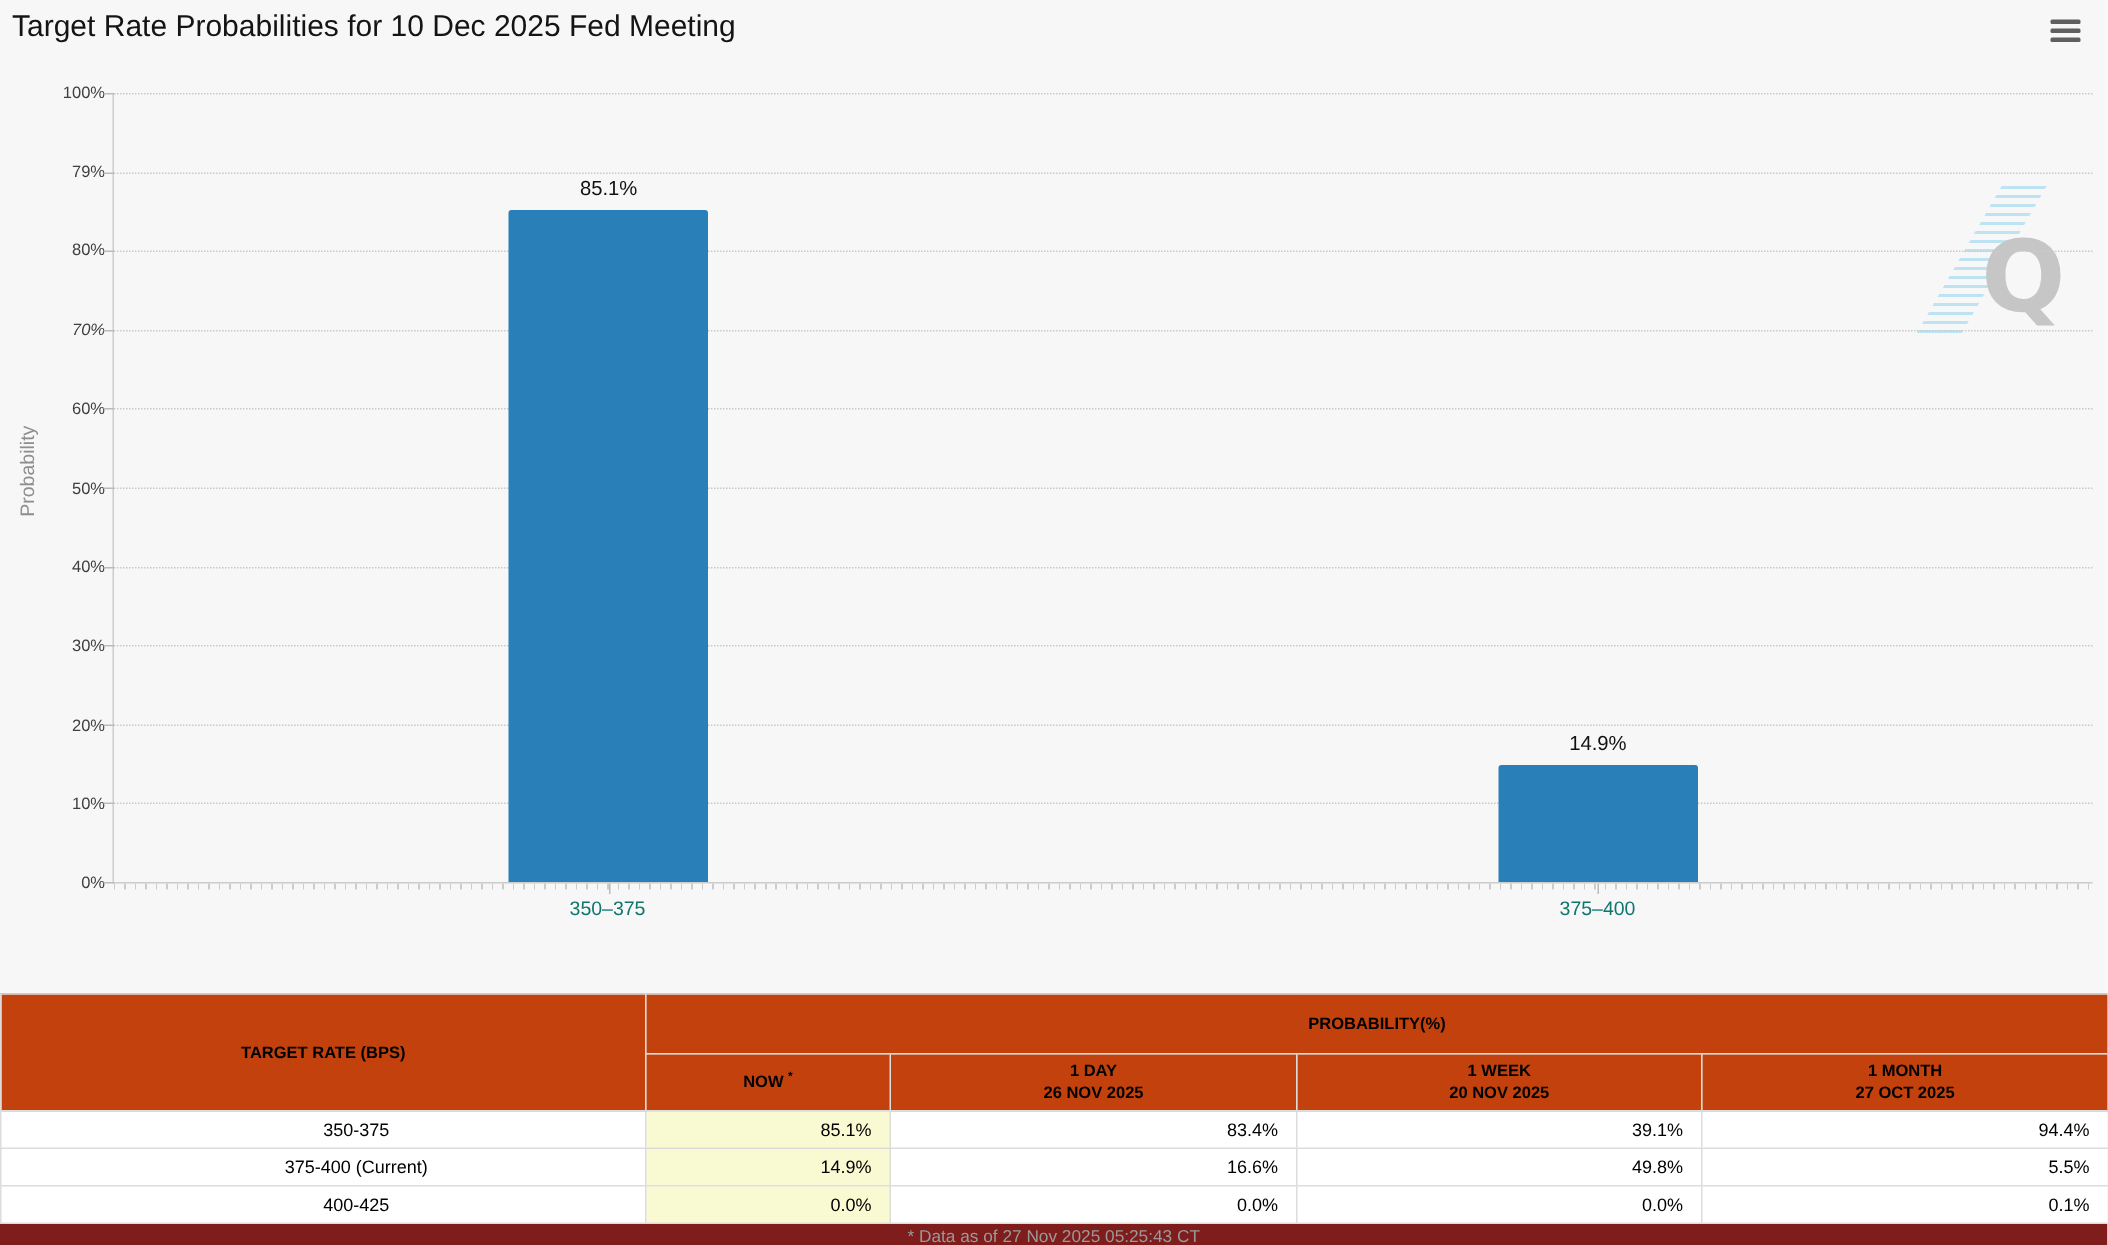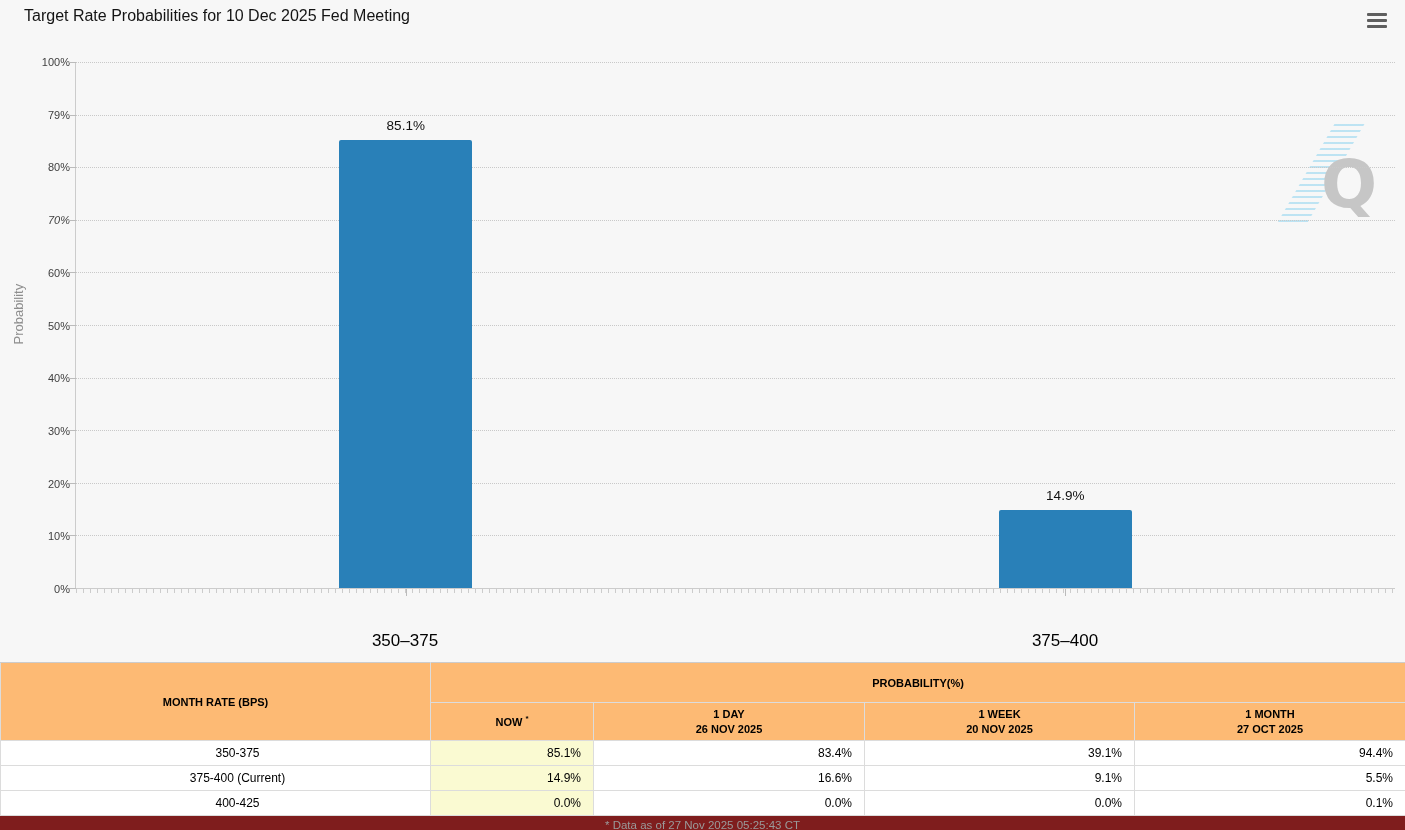--- a/index.html
+++ b/index.html
@@ -1,21 +1,21 @@
 <!DOCTYPE html>
 <html><head>
 <meta charset="utf-8">
 <style>
   * { margin:0; padding:0; box-sizing:border-box; }
   html,body { width:1405px; height:830px; overflow:hidden; background:#fff;
     font-family:"Liberation Sans","DejaVu Sans",sans-serif; }
 
   
   .chart-region { position:relative; width:1405px; height:662px; background:#f7f7f7; }
-  .chart-title { position:absolute; left:24px; top:7px; font-size:16px; color:#141414; }
+  .chart-title { position:absolute; left:8px; top:7px; font-size:20px; color:#141414; }
   .menu-btn { position:absolute; right:16px; top:11px; width:24px; height:21px;
     background:transparent; border:none; cursor:pointer; padding:0; }
   .menu-btn span { display:block; width:20px; height:3px; background:#5f5f5f;
     margin:0 auto 3px auto; border-radius:1px; }
   .chart-subtitle { position:absolute; left:75px; width:1320px; top:36px;
     text-align:center; font-size:14px; color:#35465e; }
 
   .plot { position:absolute; left:75px; top:62px; width:1320px; height:527px;
     border-left:1px solid #ccc; border-bottom:1px solid #ccc; }
   .plot::after { content:''; position:absolute; left:0; right:0; bottom:-5px; height:4px;
@@ -30,37 +30,37 @@
   .yaxis-title { position:absolute; left:6px; top:325px; transform:rotate(-90deg);
     transform-origin:center; font-size:13px; color:#8e8e8e; white-space:nowrap;
     width:24px; text-align:center; }
 
   .bar { position:absolute; bottom:0; width:133px; background:#2980b8;
     border-radius:2px 2px 0 0; cursor:pointer; }
   .bar-label { position:absolute; width:133px; text-align:center;
     font-size:13.5px; color:#111; }
 
   .xaxis-labels { position:absolute; left:75px; top:598px; width:1320px; height:16px; }
-  .xcat-label { position:absolute; transform:translateX(-50%); font-size:17px; color:#000000;margin-top:33px; }
+  .xcat-label { position:absolute; transform:translateX(-50%); font-size:13px; color:#0f766e; }
   .xaxis-title { position:absolute; left:75px; top:621px; width:1320px;
     text-align:center; font-size:14px; color:#3c4a5f; }
 
   
   .watermark { position:absolute; right:18px; top:62px; width:80px; height:102px;
     pointer-events:none; }
   .wm-q { position:absolute; right:0; top:28px; font-family:"DejaVu Sans","Liberation Sans",sans-serif;
     font-weight:bold; font-size:66px; line-height:1; color:#c6c6c6; }
   .wm-stripes { position:absolute; left:8px; top:0; width:30px; height:102px;
     background:repeating-linear-gradient(to bottom,#b3e0f2 0 2px,transparent 2px 6px);
     transform:skewX(-30deg); opacity:.85; }
 
   
   table.prob-table { width:1405px; border-collapse:collapse; table-layout:fixed; }
   .prob-table th, .prob-table td { border:1px solid #dcdcdc; }
-  .prob-table thead th { background:#fdba74; font-size:11px; font-weight:bold;
+  .prob-table thead th { background:#c2410c; font-size:11px; font-weight:bold;
     color:#000; text-align:center; border-top:1px solid #ccc; }
   .row-group { height:40px; }
   .row-sub { height:38px; }
   .row-sub th { line-height:1.35; }
   .prob-table tbody tr { height:25px; background:#fff; }
   .prob-table tbody td { font-size:12px; color:#000;padding-left:44px; }
   td.rate-label { text-align:center; }
   td.val { text-align:right; padding-right:12px; }
   td.now-val { background:#fafad2; }
   sup { font-size:8px; }
@@ -137,21 +137,21 @@
 <table class="prob-table">
   <colgroup>
     <col style="width:430px">
       <col style="width:163px">
       <col style="width:271px">
     <col style="width:270px">
       <col style="width:271px">
   </colgroup>
   <thead>
     <tr class="row-group">
-      <th rowspan="2">MONTH RATE (BPS)</th>
+      <th rowspan="2">TARGET RATE (BPS)</th>
       <th colspan="4">PROBABILITY(%)</th>
     </tr>
     <tr class="row-sub">
       <th><span>NOW</span>&nbsp;<sup>*</sup></th>
       <th>
           <div>1 DAY</div>
           <div>26 NOV 2025</div>
         </th>
       <th>
           <div>1 WEEK</div>
@@ -168,21 +168,21 @@
         <td class="rate-label">350-375</td>
         <td class="val now-val">85.1%</td>
         <td class="val">83.4%</td>
         <td class="val">39.1%</td>
         <td class="val">94.4%</td>
       </tr>
       <tr>
         <td class="rate-label">375-400 (Current)</td>
         <td class="val now-val">14.9%</td>
         <td class="val">16.6%</td>
-        <td class="val">9.1%</td>
+        <td class="val">49.8%</td>
         <td class="val">5.5%</td>
       </tr>
       <tr>
         <td class="rate-label">400-425</td>
         <td class="val now-val">0.0%</td>
         <td class="val">0.0%</td>
         <td class="val">0.0%</td>
         <td class="val">0.1%</td>
       </tr>
     </tbody>

